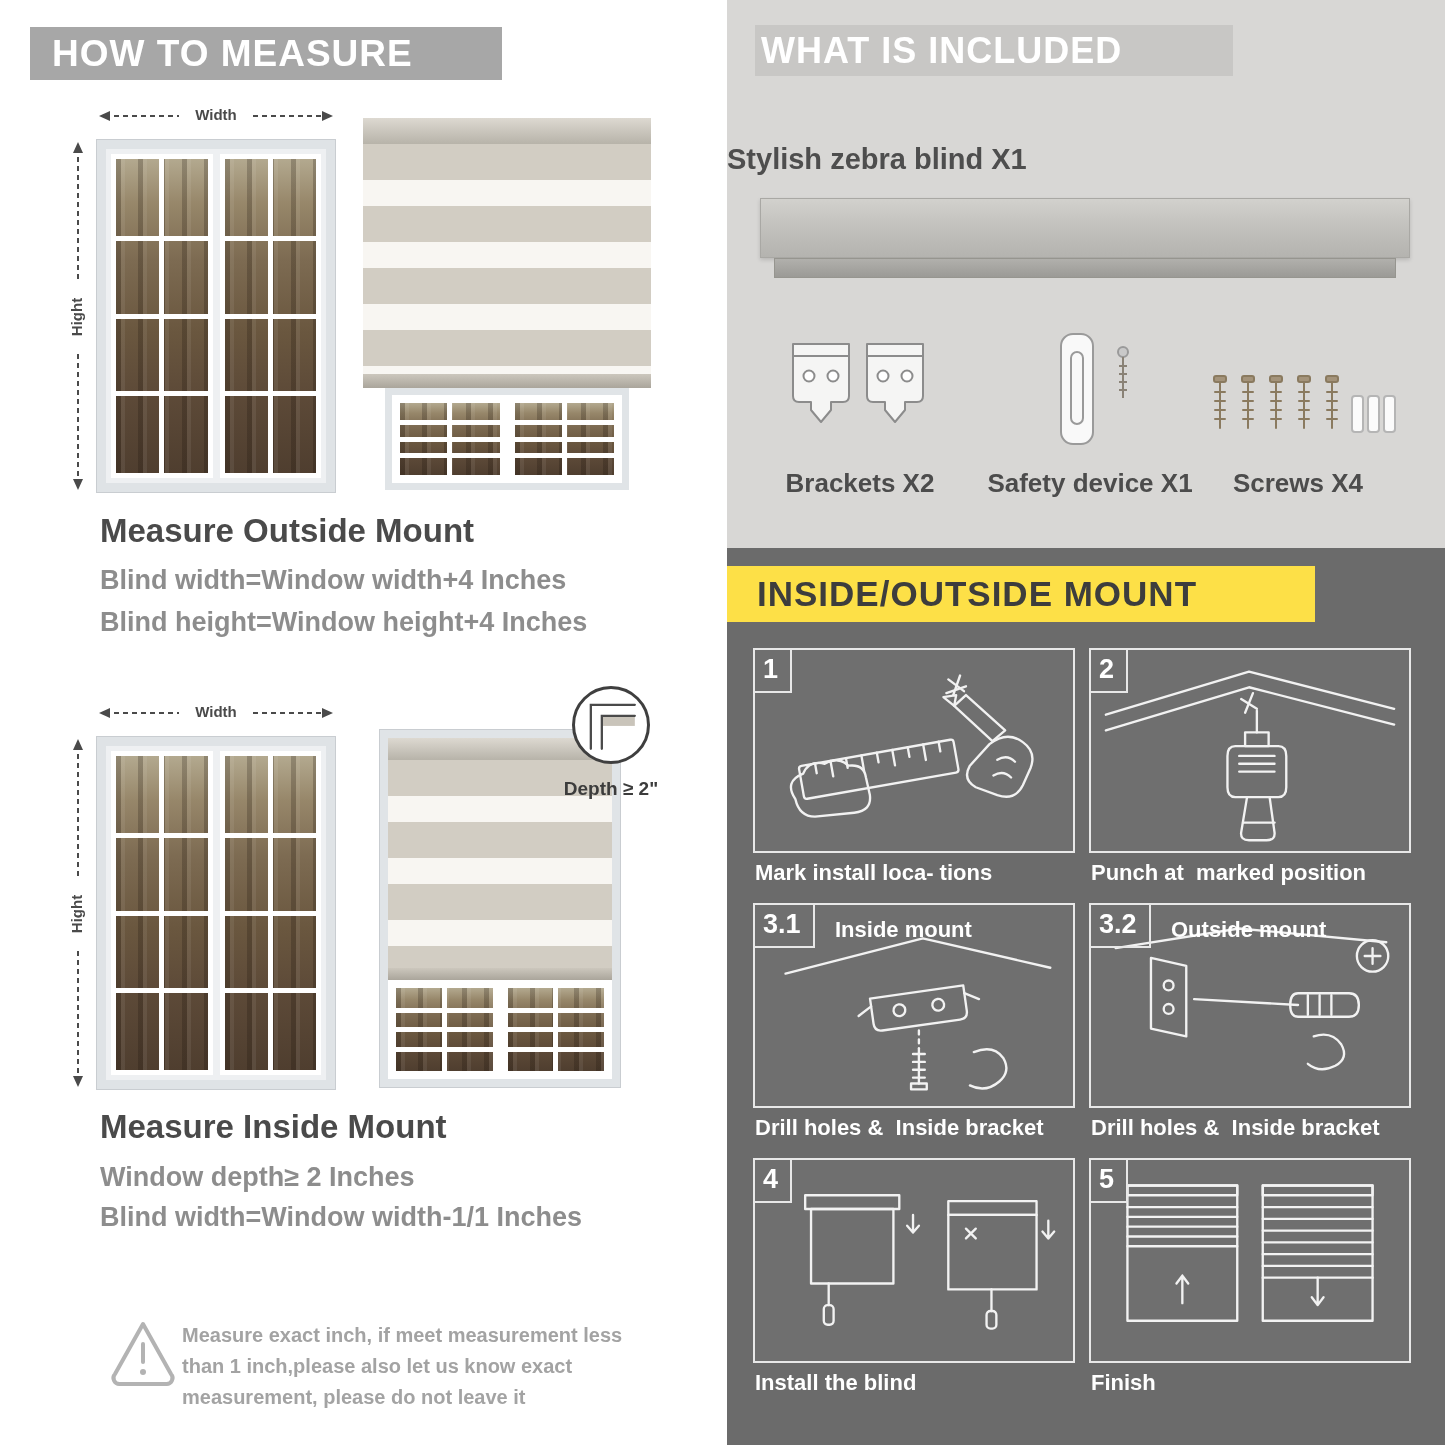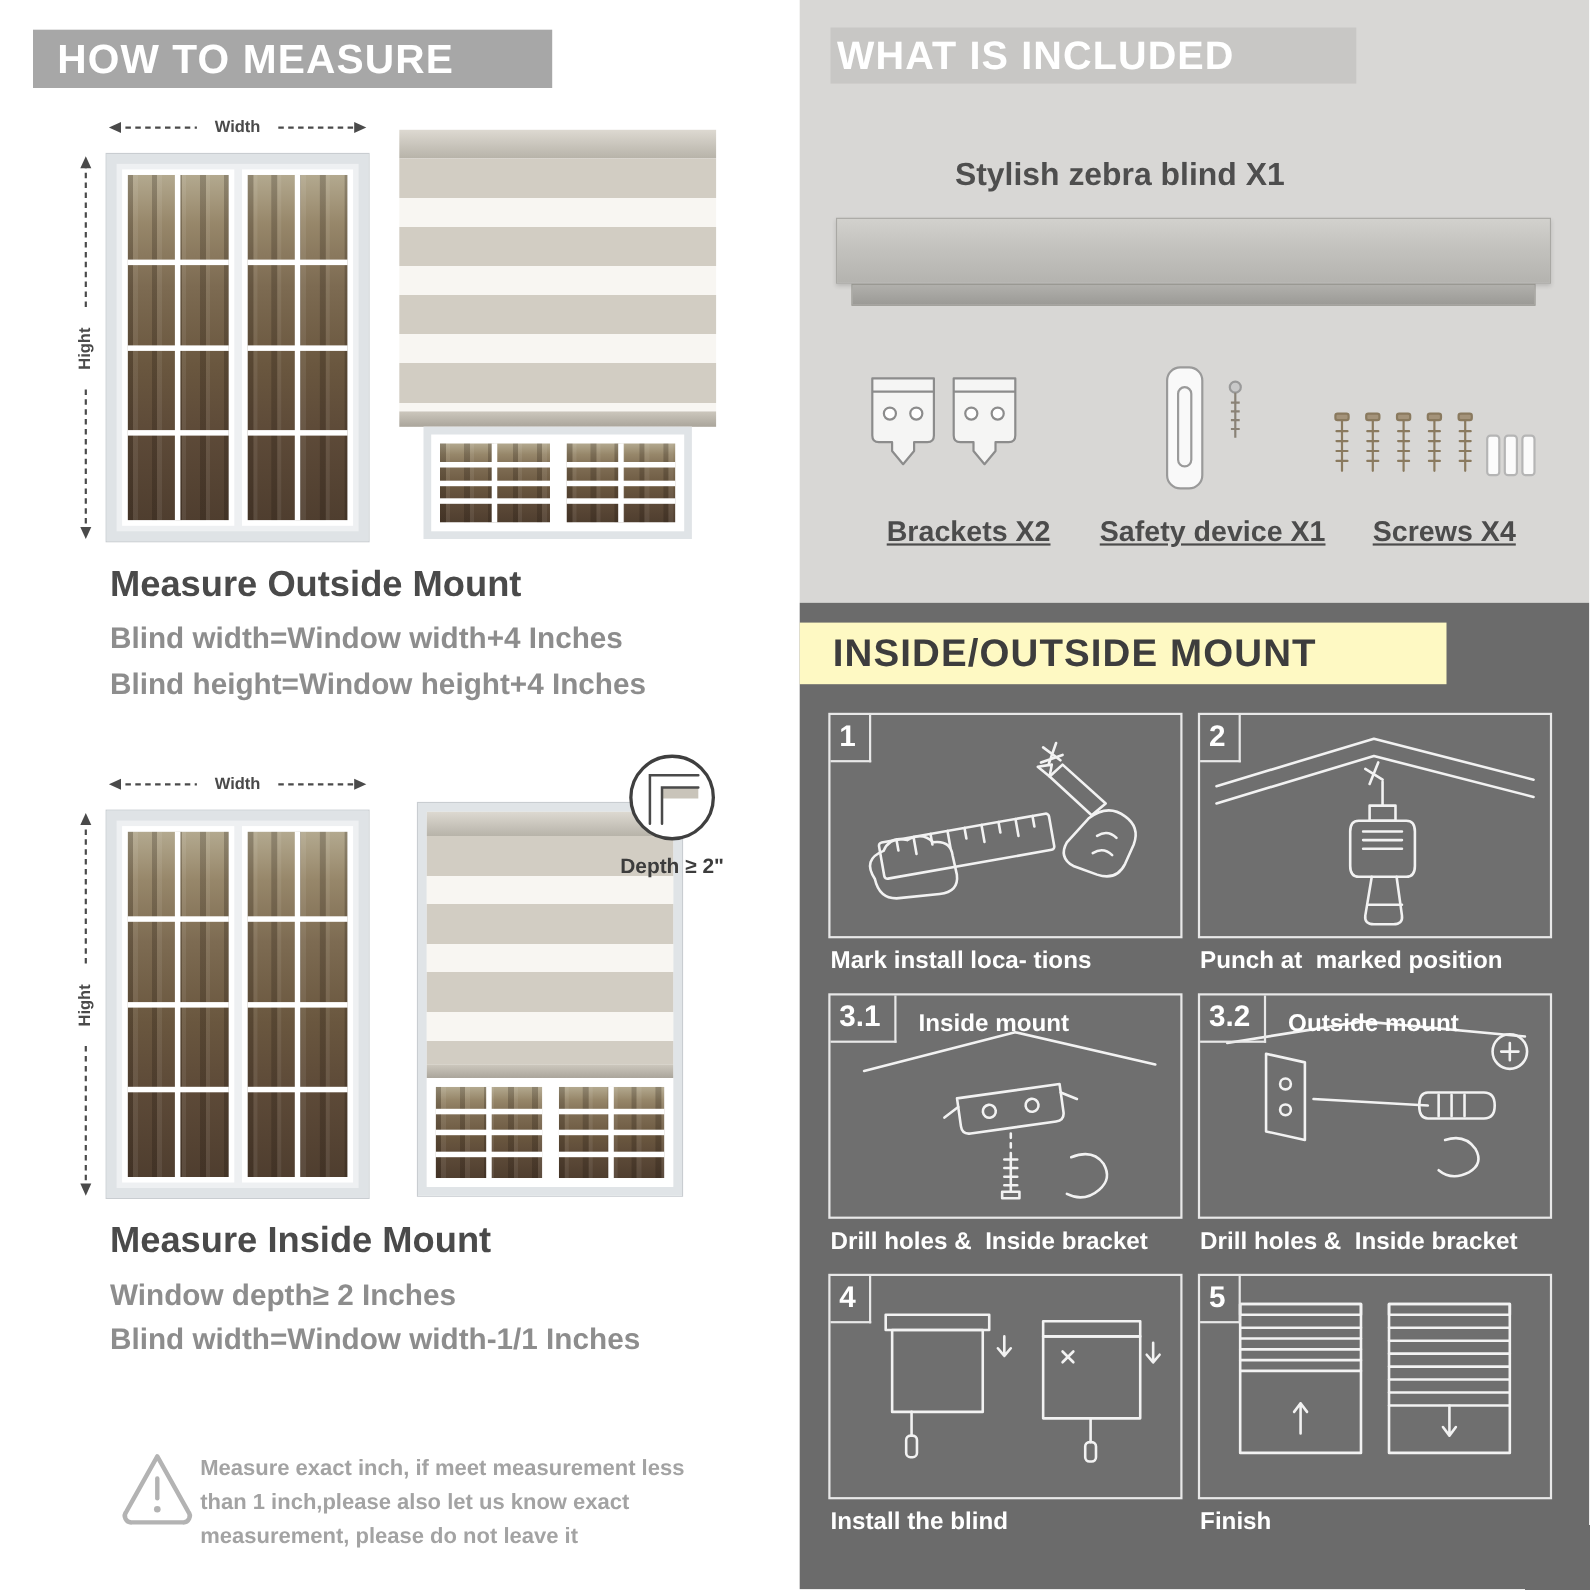--- a/index.html
+++ b/index.html
@@ -58,37 +58,37 @@
 
   .warn-text { position:absolute; color:#a3a3a3; font-size:20px; font-weight:700; line-height:1.55; }
 
   
   .right-top { position:absolute; left:727px; top:0; width:718px; height:548px; background:#d8d7d5; }
   .banner-right {
     position:absolute; left:755px; top:25px; width:478px; height:51px;
     background:#c8c7c5; color:#fff; font-size:36px; font-weight:700;
     line-height:51px; padding-left:6px; letter-spacing:1px;
   }
-  .blind-name { position:absolute; left:727px; top:143px; width:582px; text-align:center; color:#4e4e4e; font-size:29px; font-weight:700; }
+  .blind-name { position:absolute; left:727px; top:143px; width:582px; color:#4e4e4e; font-size:29px; font-weight:700; }
   .hr-main {
     position:absolute; left:760px; top:198px; width:650px; height:60px;
     background:linear-gradient(180deg,#d2d1cd 0%,#c3c2be 45%,#b4b3af 100%);
     border:1px solid #a9a8a4; box-shadow:0 2px 4px rgba(0,0,0,.15);
   }
   .hr-lip {
     position:absolute; left:774px; top:258px; width:622px; height:20px;
     background:linear-gradient(180deg,#b1b0ac,#9b9a96); border:1px solid #96958f;
   }
-  .included-label { position:absolute; color:#4c4c4c; font-size:26px; font-weight:700; text-align:right;text-decoration:underline; }
+  .included-label { position:absolute; color:#4c4c4c; font-size:26px; font-weight:700; text-align:center; }
 
   
   .right-bottom { position:absolute; left:727px; top:548px; width:718px; height:897px; background:#6b6b6b; }
   .mount-banner {
     position:absolute; left:727px; top:566px; width:588px; height:56px;
-    background:#fef9c3; color:#3d3d3d; font-size:35px; font-weight:700;
+    background:#fde047; color:#3d3d3d; font-size:35px; font-weight:700;
     line-height:56px; padding-left:30px; letter-spacing:1px;
   }
   .step-box {
     position:absolute; width:322px; height:205px;
     border:2px solid #e8e8e8; background:rgba(255,255,255,0.03);
   }
   .step-num {
     position:absolute; top:0; left:0; color:#fff; font-size:27px; font-weight:700;
     padding:4px 12px 6px 8px; border-right:2px solid #e8e8e8; border-bottom:2px solid #e8e8e8;
   }

